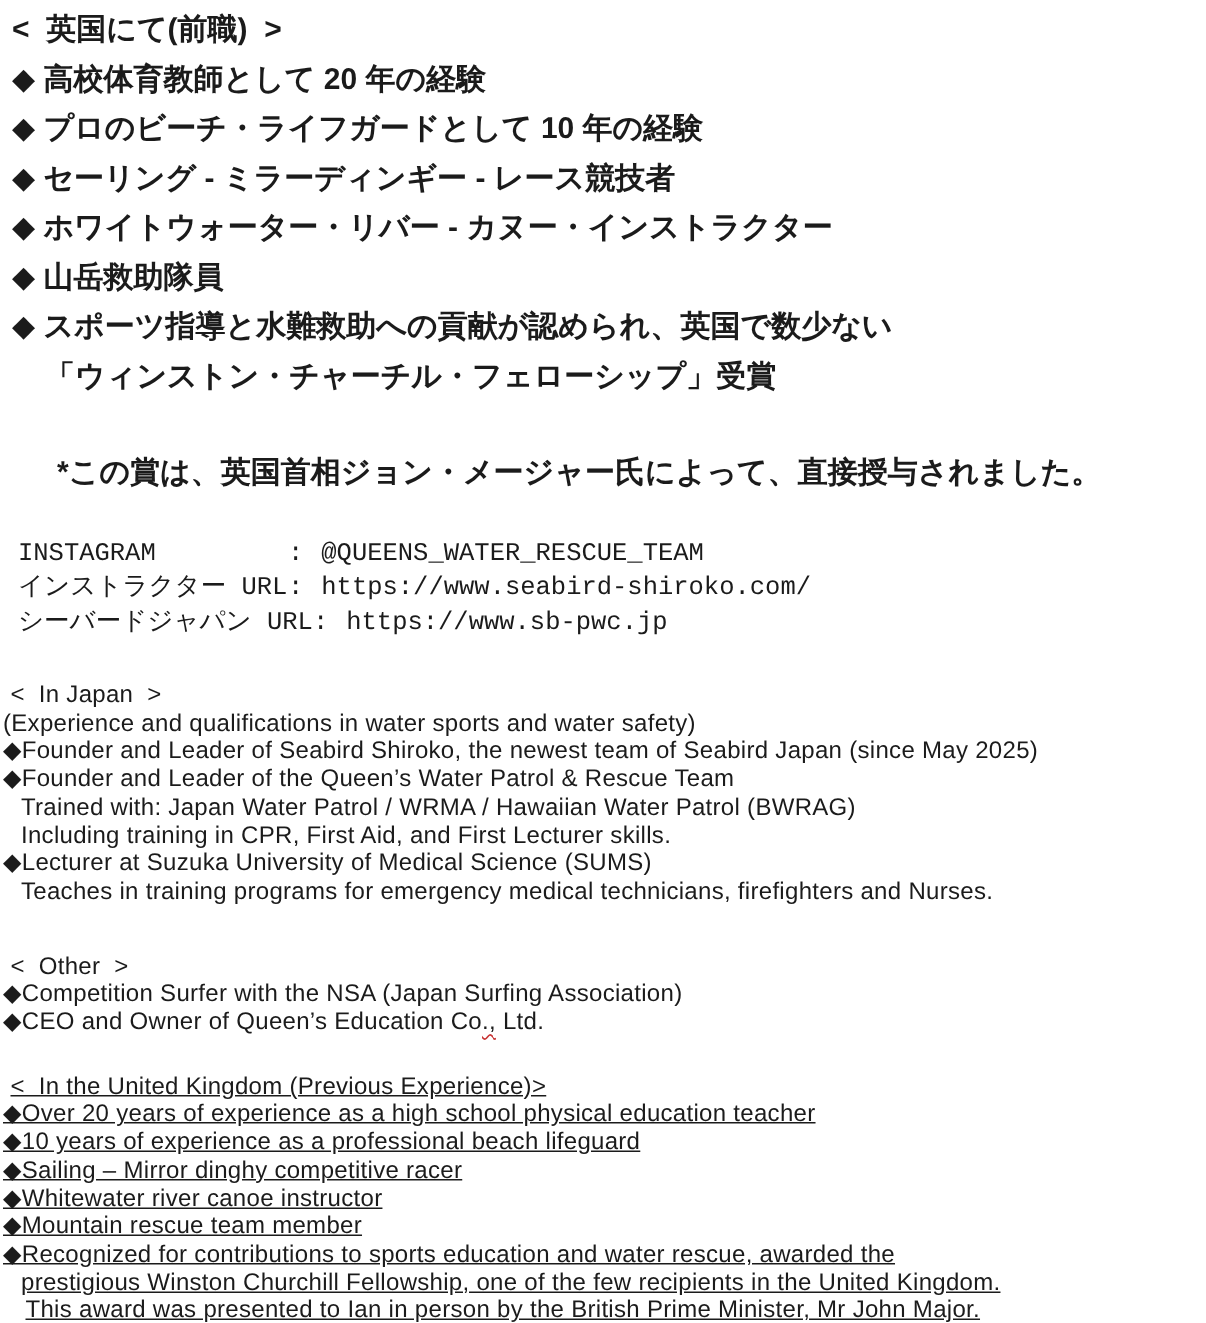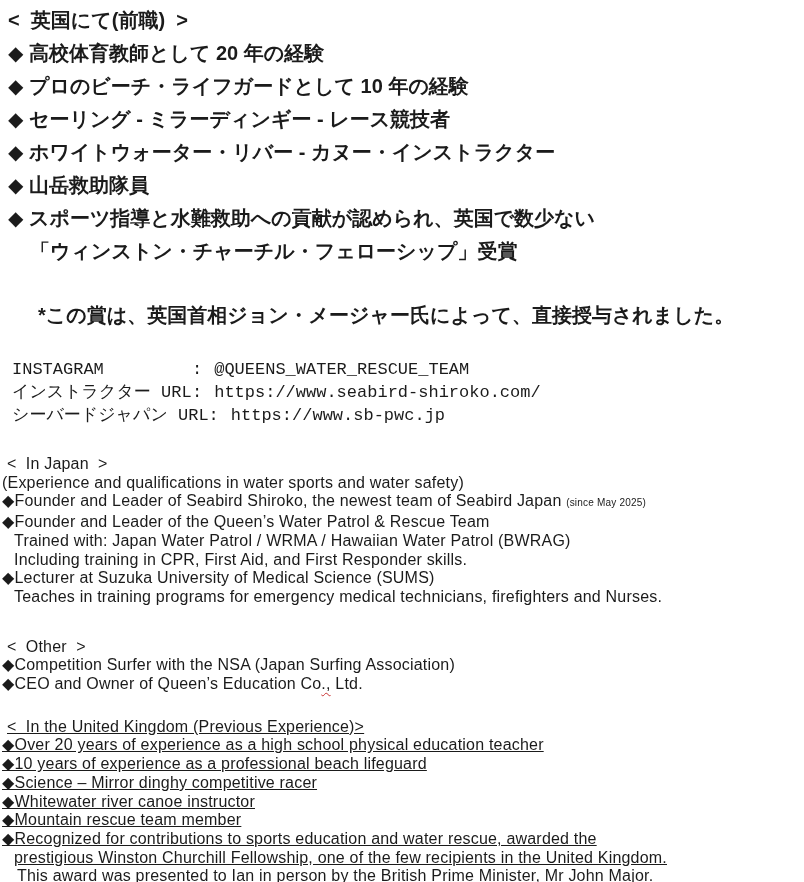--- a/index.html
+++ b/index.html
@@ -55,21 +55,21 @@
   .en-section { margin-top: 28px; }
   .en-section.other { margin-top: 31px; }
   .en-section.uk-en { margin-top: 24px; text-decoration: underline; }
   .en-heading {
     padding-left: 5px;
     white-space: pre-wrap;
   }
   .en-line { white-space: pre-wrap; }
   .indent-1 { padding-left: 12px; }
   .indent-2 { padding-left: 15px; }
-  .small-note { font-size: 10px; }
+  .small-note { font-size: 16px; }
   .squiggle {
     text-decoration: underline wavy #c83232;
     text-decoration-thickness: 1px;
     text-underline-offset: 3px;
   }
 </style>
 </head>
 <body>
 
 <div class="page">
@@ -103,36 +103,36 @@
       <span class="link-value">https://www.sb-pwc.jp</span>
     </div>
   </section>
 
   <section class="en-section in-japan">
     <div class="en-heading">&lt;  In Japan  &gt;</div>
     <div class="en-line">(Experience and qualifications in water sports and water safety)</div>
     <div class="en-line"><span>◆Founder and Leader of Seabird Shiroko, the newest team of Seabird Japan </span><span class="small-note">(since May 2025)</span></div>
     <div class="en-line">◆Founder and Leader of the Queen’s Water Patrol &amp; Rescue Team</div>
     <div class="en-line indent-1">Trained with: Japan Water Patrol / WRMA / Hawaiian Water Patrol (BWRAG)</div>
-    <div class="en-line indent-1">Including training in CPR, First Aid, and First Responder skills.</div>
+    <div class="en-line indent-1">Including training in CPR, First Aid, and First Lecturer skills.</div>
     <div class="en-line">◆Lecturer at Suzuka University of Medical Science (SUMS)</div>
     <div class="en-line indent-1">Teaches in training programs for emergency medical technicians, firefighters and Nurses.</div>
   </section>
 
   <section class="en-section other">
     <div class="en-heading">&lt;  Other  &gt;</div>
     <div class="en-line">◆Competition Surfer with the NSA (Japan Surfing Association)</div>
     <div class="en-line"><span>◆CEO and Owner of Queen’s Education Co</span><span class="squiggle">.,</span><span> Ltd.</span></div>
   </section>
 
   <section class="en-section uk-en">
     <div class="en-heading">&lt;  In the United Kingdom (Previous Experience)&gt;</div>
     <div class="en-line">◆Over 20 years of experience as a high school physical education teacher</div>
     <div class="en-line">◆10 years of experience as a professional beach lifeguard</div>
-    <div class="en-line">◆Science – Mirror dinghy competitive racer</div>
+    <div class="en-line">◆Sailing – Mirror dinghy competitive racer</div>
     <div class="en-line">◆Whitewater river canoe instructor</div>
     <div class="en-line">◆Mountain rescue team member</div>
     <div class="en-line">◆Recognized for contributions to sports education and water rescue, awarded the</div>
     <div class="en-line indent-1">prestigious Winston Churchill Fellowship, one of the few recipients in the United Kingdom.</div>
     <div class="en-line indent-2">This award was presented to Ian in person by the British Prime Minister, Mr John Major.</div>
   </section>
 
 </div>
 
 </body></html>

